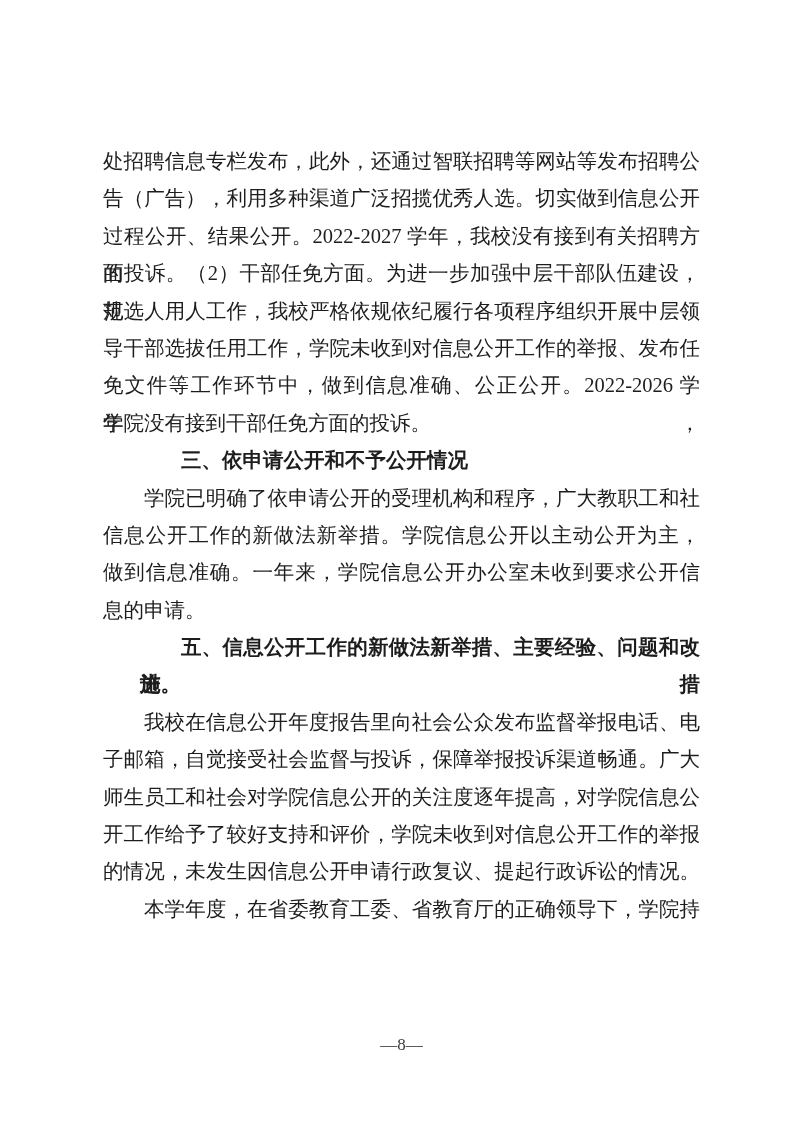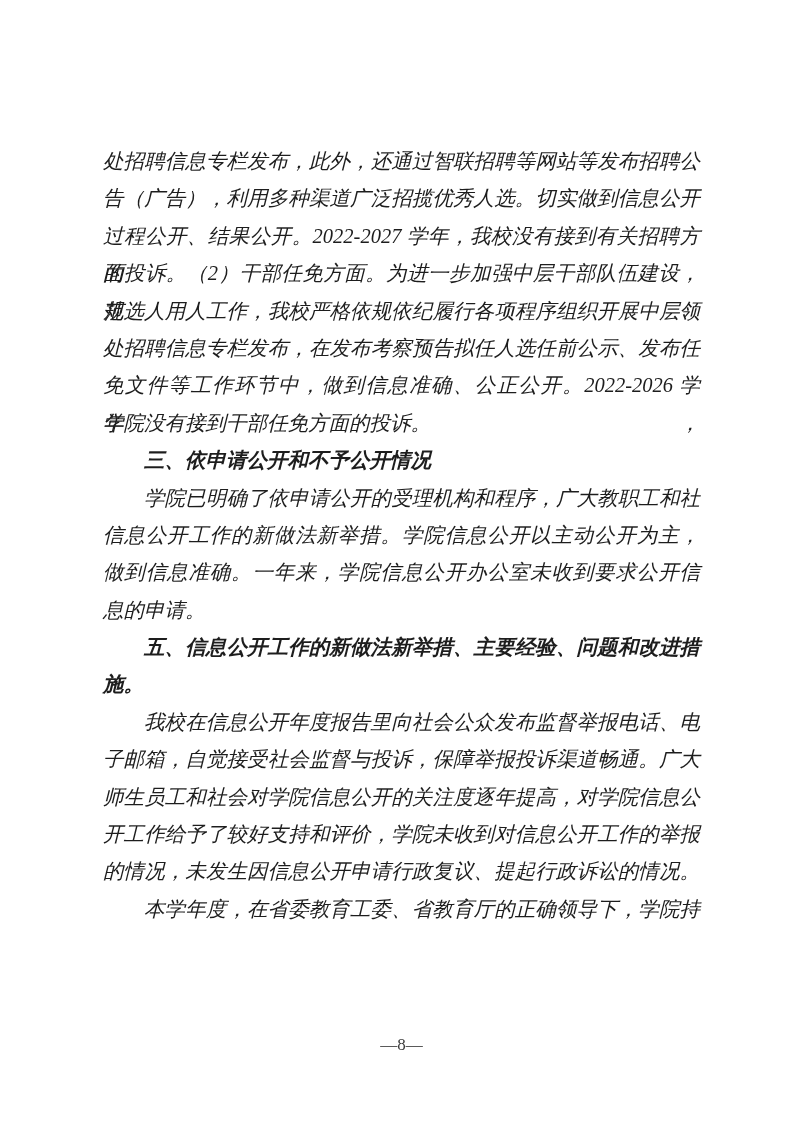--- a/index.html
+++ b/index.html
@@ -21,32 +21,32 @@
     left: 103px;
     top: 143px;
     width: 597px;
   }
   .line {
     font-size: 20.5px;
     line-height: 37.4px;
     height: 37.4px;
     white-space: nowrap;
     letter-spacing: 0;
-    font-style: italic;
   }
   .line.fill {
     white-space: normal;
     text-align: justify;
     text-align-last: justify;
   }
   .line.indent {
     text-indent: 2em;
   }
   .block-heading .line {
     font-weight: 700;
+    margin-left: 37px;
   }
   .footer {
     position: absolute;
     left: 103px;
     top: 1033px;
     width: 597px;
     text-align: center;
     font-size: 17px;
     line-height: 24px;
     color: #3c3c3c;
@@ -56,21 +56,21 @@
 <body>
 
 <div class="page">
   <div class="content" id="document-content">
       <div class="block block-body">
         <div class="line fill">处招聘信息专栏发布，此外，还通过智联招聘等网站等发布招聘公</div>
         <div class="line fill">告（广告），利用多种渠道广泛招揽优秀人选。切实做到信息公开</div>
         <div class="line fill">过程公开、结果公开。2022-2027 学年，我校没有接到有关招聘方面</div>
         <div class="line fill">的投诉。（2）干部任免方面。为进一步加强中层干部队伍建设，规</div>
         <div class="line fill">范选人用人工作，我校严格依规依纪履行各项程序组织开展中层领</div>
-        <div class="line fill">处招聘信息专栏发布，在发布考察预告拟任人选任前公示、发布任</div>
+        <div class="line fill">导干部选拔任用工作，学院未收到对信息公开工作的举报、发布任</div>
         <div class="line fill">免文件等工作环节中，做到信息准确、公正公开。2022-2026 学年，</div>
         <div class="line">学院没有接到干部任免方面的投诉。</div>
       </div>
       <div class="block block-heading">
         <div class="line indent">三、依申请公开和不予公开情况</div>
       </div>
       <div class="block block-body">
         <div class="line fill indent">学院已明确了依申请公开的受理机构和程序，广大教职工和社</div>
         <div class="line fill">信息公开工作的新做法新举措。学院信息公开以主动公开为主，</div>
         <div class="line fill">做到信息准确。一年来，学院信息公开办公室未收到要求公开信</div>

